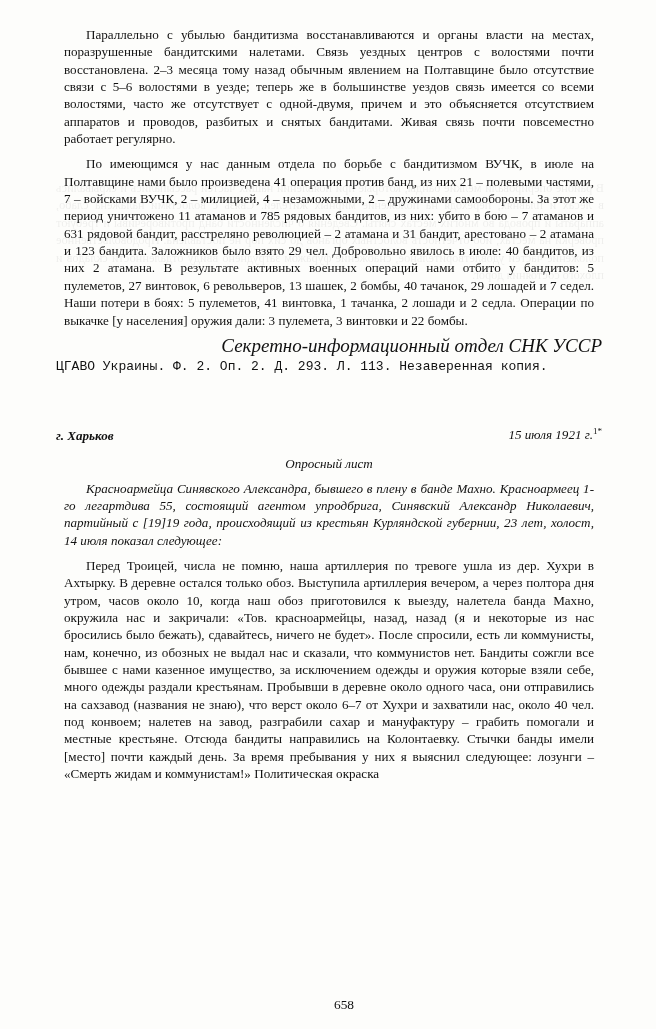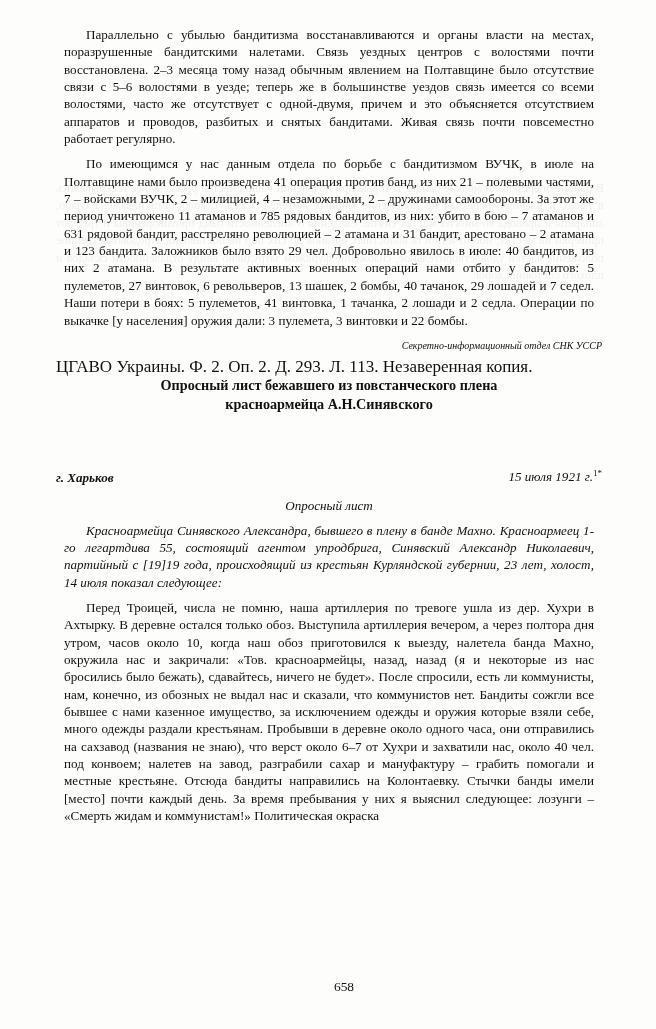--- a/index.html
+++ b/index.html
@@ -49,30 +49,31 @@
     margin: 8px;
     font-size: 13.1px;
     line-height: 17.35px;
     text-align: justify;
     text-indent: 22px;
     hyphens: auto;
     -webkit-hyphens: auto;
   }
   .sig {
     margin: 7px 0 0 0;
-    font-size: 10px;
+    font-size: 19px;
     line-height: 17.4px;
     text-align: right;
     font-style: italic;
   }
   .archref {
     margin: 4px 0 0 0;
-    font-size: 17px;
+    font-size: 13px;
     line-height: 17.4px;
     text-align: left;
+    font-family: Liberation Mono, monospace;
   }
   .docnum {
     text-align: center;
     font-weight: bold;
     font-size: 15.5px;
     margin: 42px 0 6px 0;
     letter-spacing: 0.2px;
   }
   .doctitle {
     text-align: center;
@@ -101,21 +102,21 @@
     font-size: 13.1px;
     margin: 0 0 5px 0;
   }
   p.italic {
     font-style: italic;
   }
   .folio {
     position: absolute;
     left: 0;
     right: 0;
-    bottom: 34px;
+    bottom: 16px;
     text-align: center;
     font-size: 13.4px;
     padding-left: 32px;
   }
 </style>
 </head>
 <body>
 
 <div class="page">
 
@@ -124,24 +125,20 @@
   </div>
 
   <div class="content">
 
     <p class="body">Параллельно с убылью бандитизма восстанавливаются и органы власти на местах, поразрушенные бандитскими налетами. Связь уездных центров с волостями почти восстановлена. 2–3 месяца тому назад обычным явлением на Полтавщине было отсутствие связи с 5–6 волостями в уезде; теперь же в большинстве уездов связь имеется со всеми волостями, часто же отсутствует с одной-двумя, причем и это объясняется отсутствием аппаратов и проводов, разбитых и снятых бандитами. Живая связь почти повсеместно работает регулярно.</p>
     <p class="body">По имеющимся у нас данным отдела по борьбе с бандитизмом ВУЧК, в июле на Полтавщине нами было произведена 41 операция против банд, из них 21 – полевыми частями, 7 – войсками ВУЧК, 2 – милицией, 4 – незаможными, 2 – дружинами самообороны. За этот же период уничтожено 11 атаманов и 785 рядовых бандитов, из них: убито в бою – 7 атаманов и 631 рядовой бандит, расстреляно революцией – 2 атамана и 31 бандит, арестовано – 2 атамана и 123 бандита. Заложников было взято 29 чел. Добровольно явилось в июле: 40 бандитов, из них 2 атамана. В результате активных военных операций нами отбито у бандитов: 5 пулеметов, 27 винтовок, 6 револьверов, 13 шашек, 2 бомбы, 40 тачанок, 29 лошадей и 7 седел. Наши потери в боях: 5 пулеметов, 41 винтовка, 1 тачанка, 2 лошади и 2 седла. Операции по выкачке [у населения] оружия дали: 3 пулемета, 3 винтовки и 22 бомбы.</p>
 
     <p class="sig">Секретно-информационный отдел СНК УССР</p>
     <p class="archref">ЦГАВО Украины. Ф. 2. Оп. 2. Д. 293. Л. 113. Незаверенная копия.</p>
 
-    <div class="doctitle">
-      <span>Опросный лист бежавшего из повстанческого плена</span><br>
-      <span>красноармейца А.Н.Синявского</span>
-    </div>
 
     <div class="placeline">
       <span class="place">г. Харьков</span>
       <span class="date"><span>15 июля 1921 г.</span><sup>1*</sup></span>
     </div>
 
     <div class="subhead">Опросный лист</div>
 
     <p class="body italic">Красноармейца Синявского Александра, бывшего в плену в банде Махно. Красноармеец 1-го легартдива 55, состоящий агентом упродбрига, Синявский Александр Николаевич, партийный с [19]19 года, происходящий из крестьян Курляндской губернии, 23 лет, холост, 14 июля показал следующее:</p>
     <p class="body">Перед Троицей, числа не помню, наша артиллерия по тревоге ушла из дер. Хухри в Ахтырку. В деревне остался только обоз. Выступила артиллерия вечером, а через полтора дня утром, часов около 10, когда наш обоз приготовился к выезду, налетела банда Махно, окружила нас и закричали: «Тов. красноармейцы, назад, назад (я и некоторые из нас бросились было бежать), сдавайтесь, ничего не будет». После спросили, есть ли коммунисты, нам, конечно, из обозных не выдал нас и сказали, что коммунистов нет. Бандиты сожгли все бывшее с нами казенное имущество, за исключением одежды и оружия которые взяли себе, много одежды раздали крестьянам. Пробывши в деревне около одного часа, они отправились на сахзавод (названия не знаю), что верст около 6–7 от Хухри и захватили нас, около 40 чел. под конвоем; налетев на завод, разграбили сахар и мануфактуру – грабить помогали и местные крестьяне. Отсюда бандиты направились на Колонтаевку. Стычки банды имели [место] почти каждый день. За время пребывания у них я выяснил следующее: лозунги – «Смерть жидам и коммунистам!» Политическая окраска</p>

